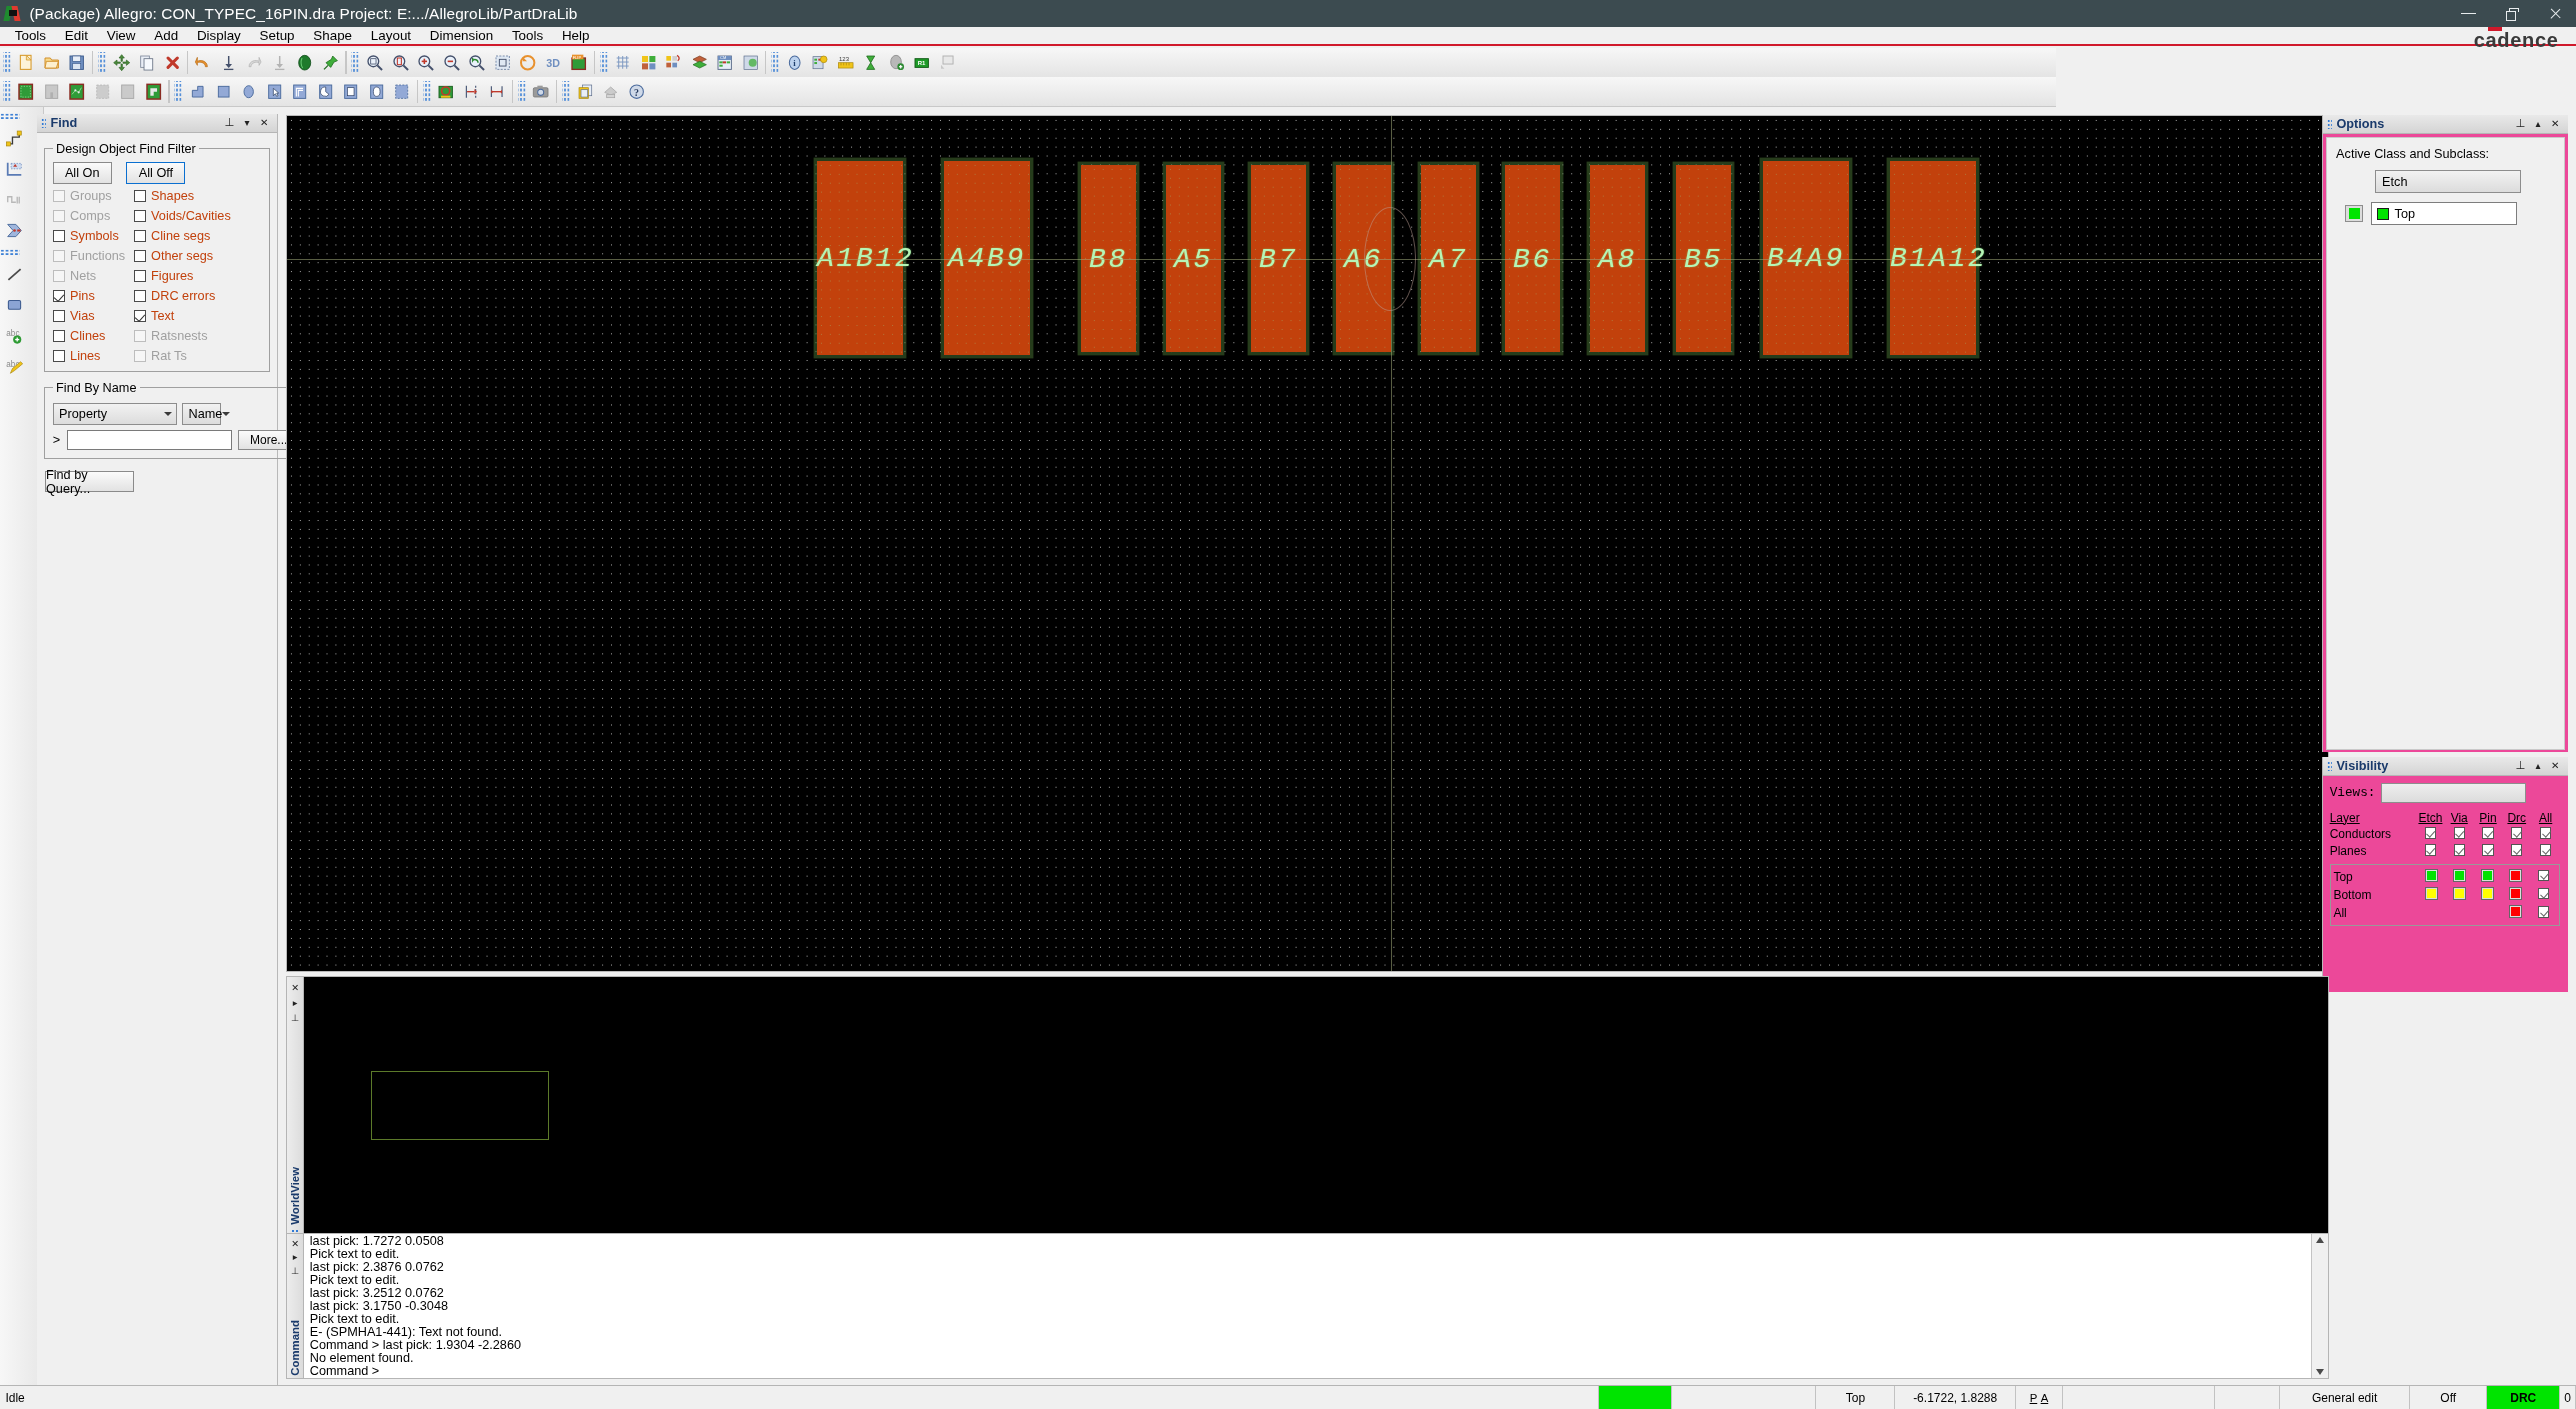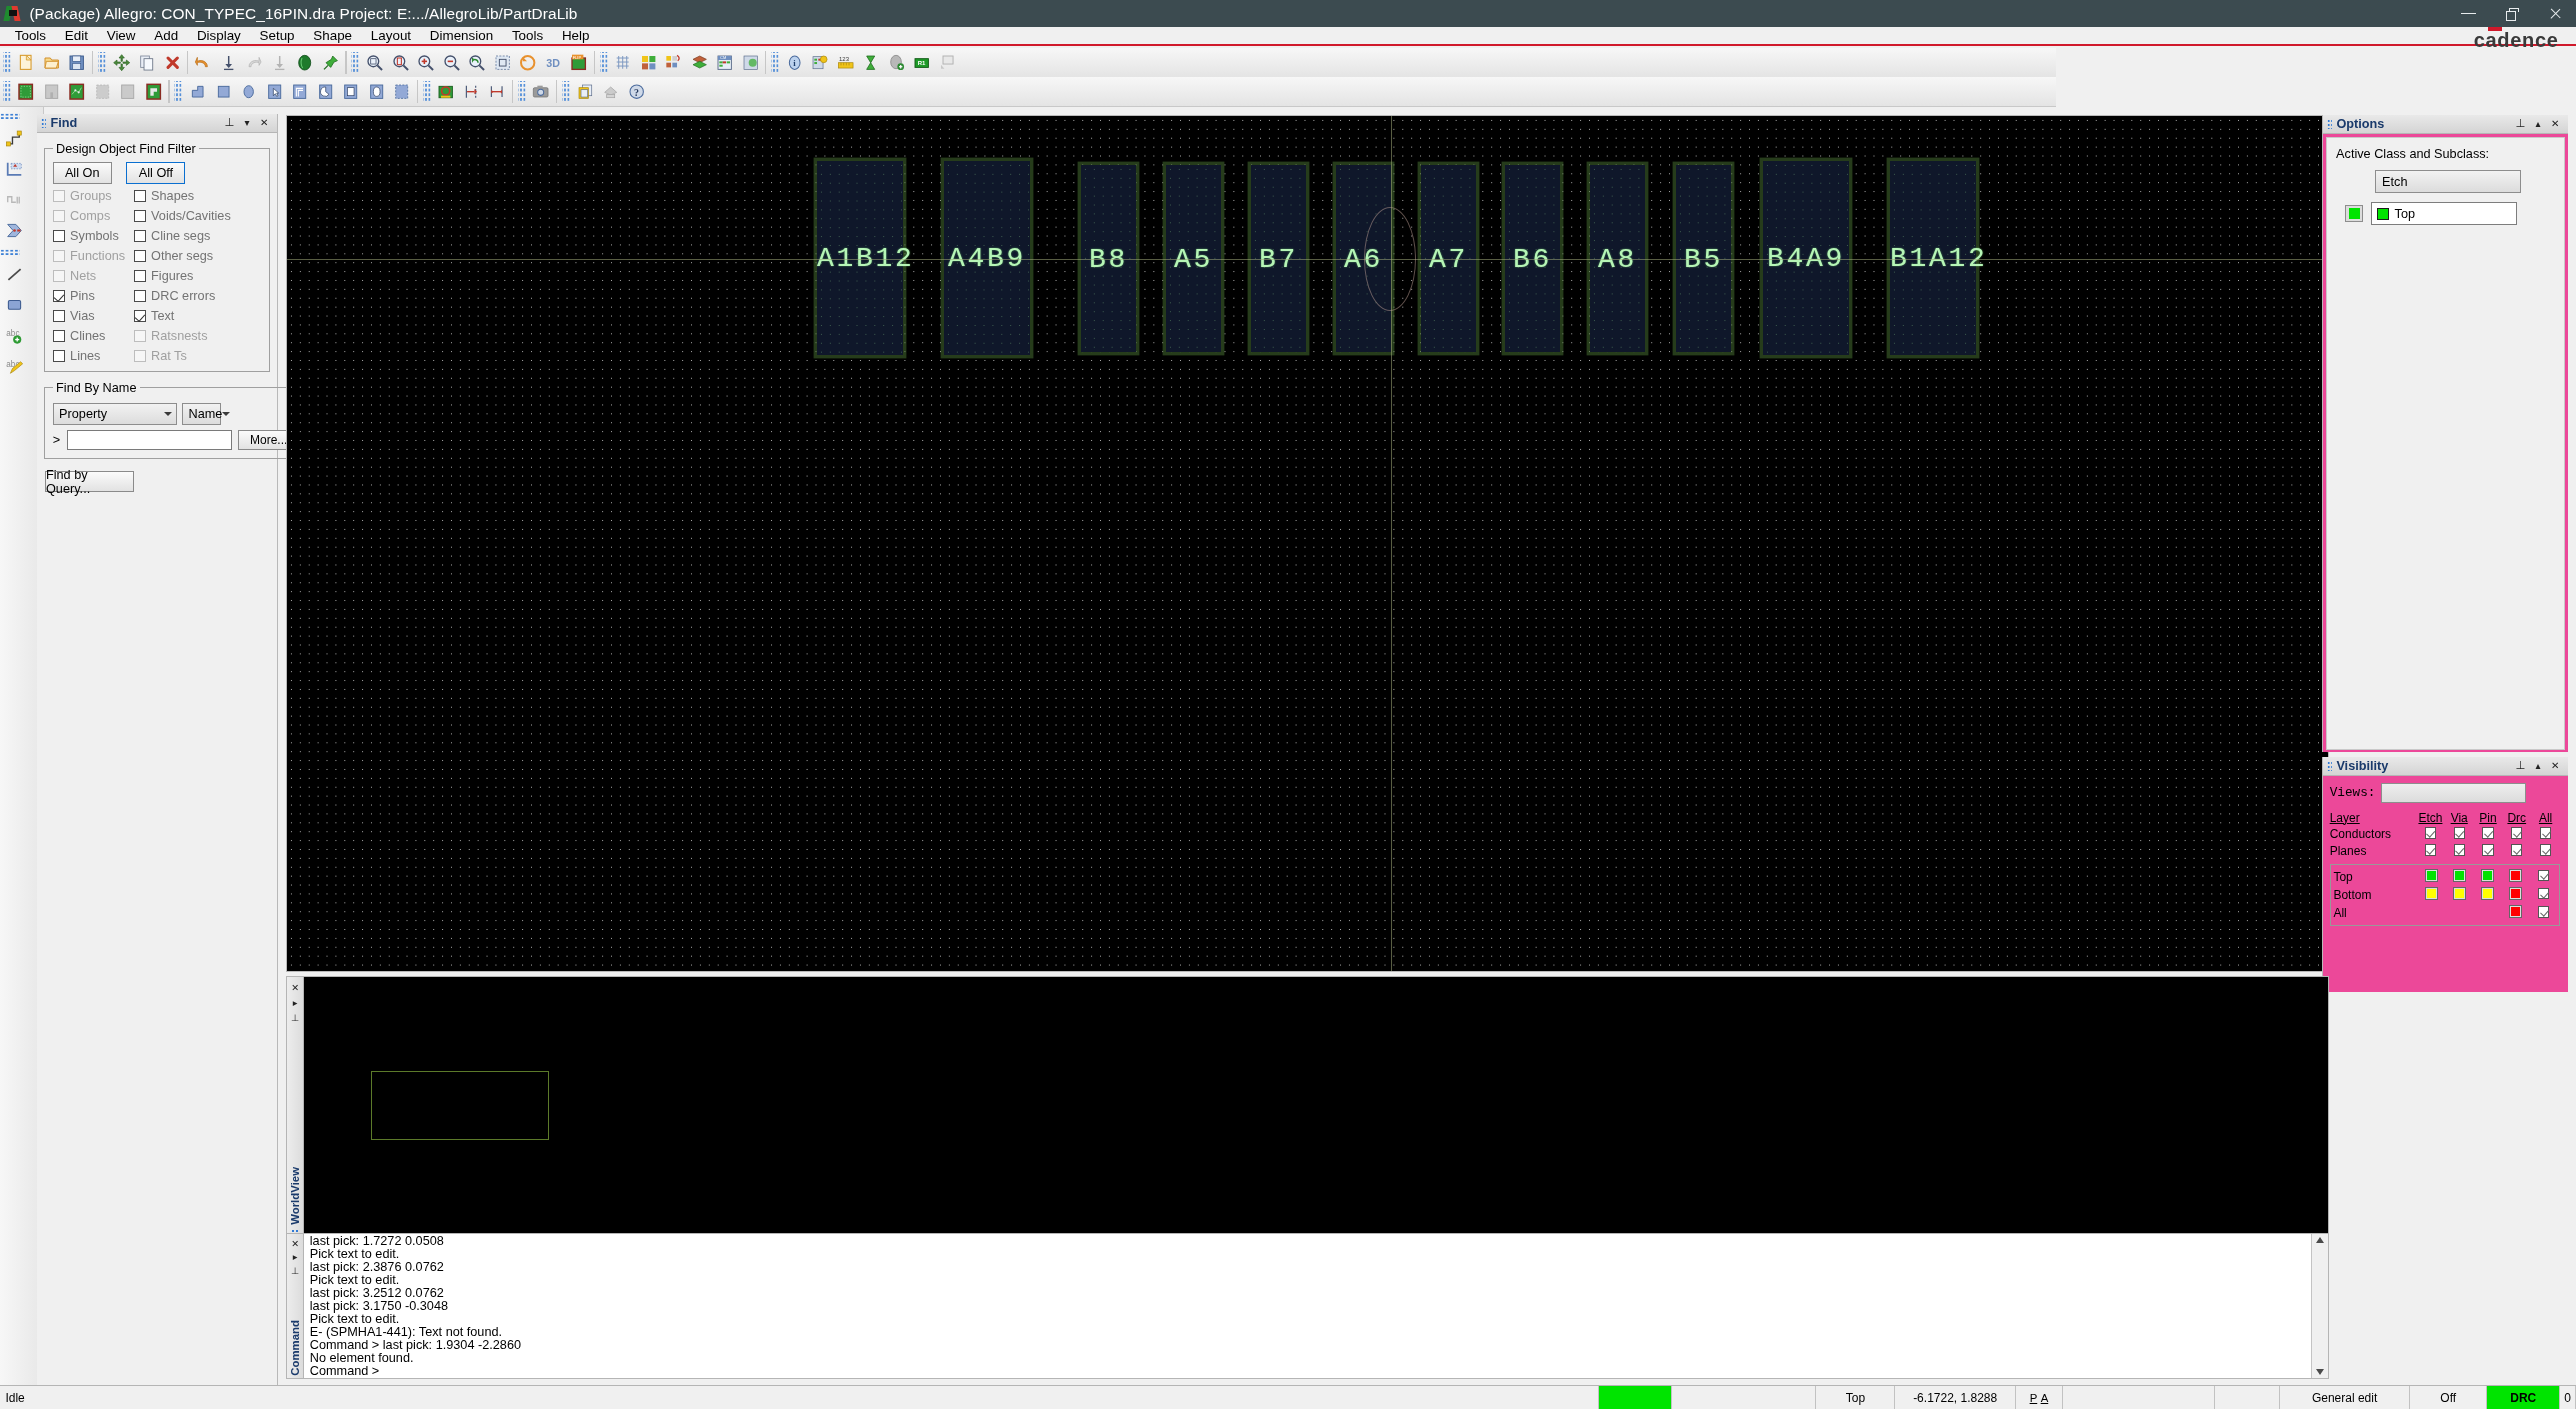--- a/index.html
+++ b/index.html
@@ -123,21 +123,21 @@
 
   .btnrow { display:flex; gap:14.8px; margin: 4px 0 5.4px 0; }
   .smallbtn {
     min-width: 59px; height: 21.5px; font-size:12.7px;
     background: linear-gradient(#fbfbfb,#e2e2e2);
     border:0.7px solid #8a8a8a; display:flex; align-items:center; justify-content:center;
   }
   .smallbtn.focused { border:1.3px solid #0a6fd0; }
 
   .chk-grid { display:grid; grid-template-columns: 81px 1fr; row-gap: 6px; }
-  .chk { display:flex; align-items:center; gap:5.4px; font-size:12.7px; color:#737373; }
+  .chk { display:flex; align-items:center; gap:5.4px; font-size:12.7px; color:#c2410c; }
   .chk.dim { color:#a0a0a0; }
   .box {
     width:12px; height:12px; border:0.7px solid #4a4a4a; background:#fff;
     position:relative; flex:0 0 auto;
   }
   .box.dim { border-color:#bdbdbd; background:#f6f6f6; }
   .box.on:after {
     content:''; position:absolute; left:2.7px; top:0.7px;
     width:4.7px; height:8px; border:solid #333; border-width:0 1.3px 1.3px 0;
     transform: rotate(42deg);
@@ -178,22 +178,23 @@
     position:absolute; left:286px; top:115px; width:2043px; height:857px;
     background:#000; border:1.3px solid #b9b9b9;
     overflow:hidden;
   }
   .grid-dots {
     position:absolute; inset:0;
     background-image: radial-gradient(rgba(215,215,215,.80) 0.7px, transparent 0.9px);
     background-size: 8.9px 8.9px;
   }
   .pad {
-    position:absolute; background:#0f172a;
+    position:absolute; background:#c2410c;
     box-shadow: 0 0 0 3.4px rgba(70,110,50,.55);
+    font-style: italic;
   }
   .pad .pad-inner {
     position:absolute; inset:0;
     background-image: radial-gradient(rgba(150,225,150,.35) 0.7px, transparent 0.9px);
     background-size: 8.9px 8.9px;
   }
   .pad-label {
     position:absolute; left:0; right:0; top:50%; transform: translateY(-50%);
     text-align:center; color:#b6f5b6; font-size:28px; letter-spacing:2.7px;
     font-family:"Liberation Mono", monospace; white-space:nowrap;

